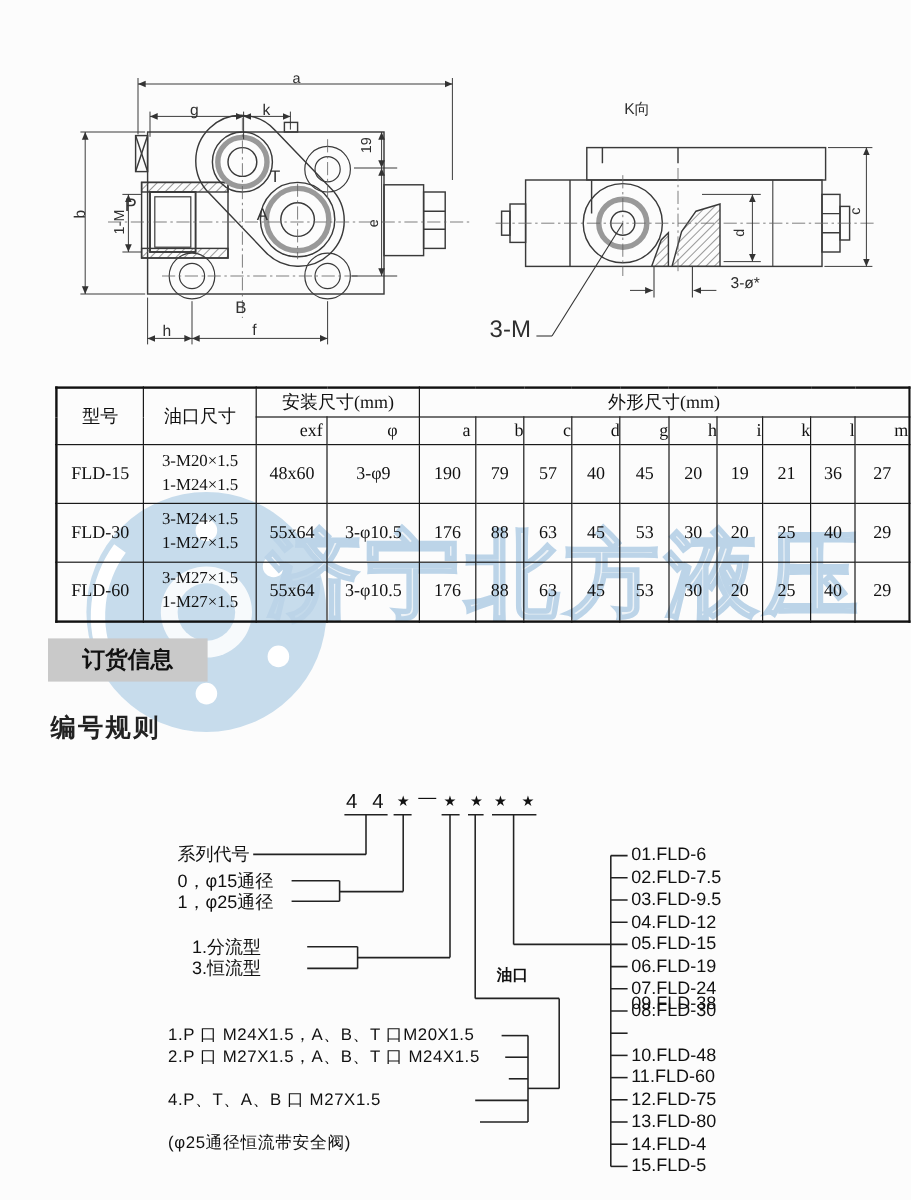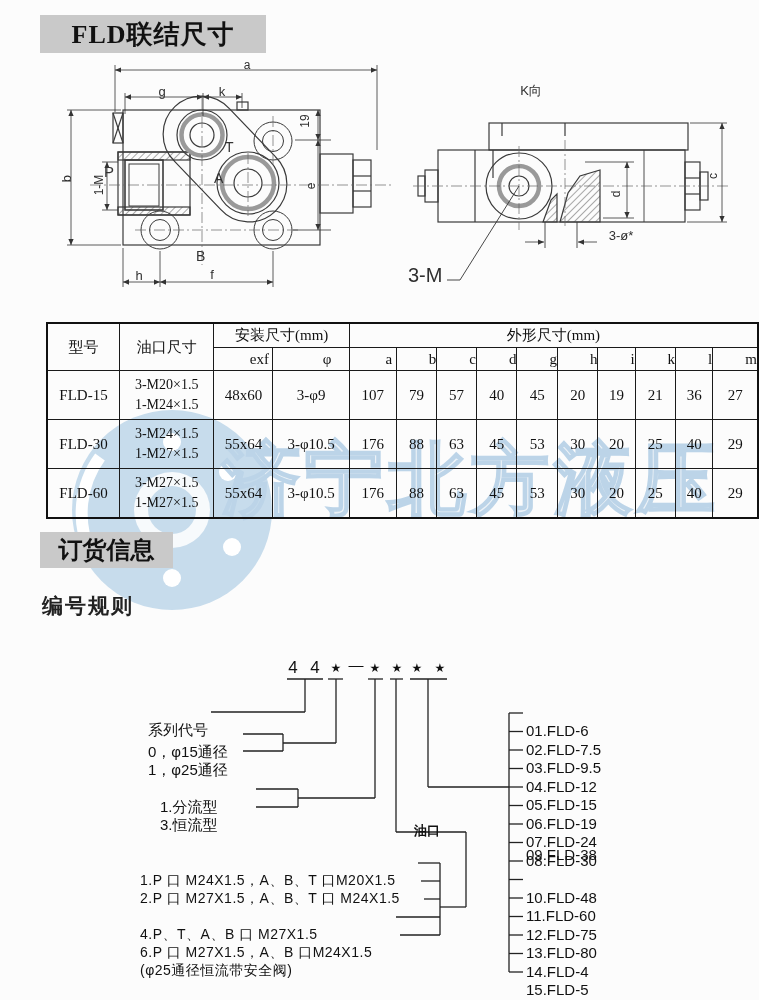--- a/index.html
+++ b/index.html
@@ -1,38 +1,38 @@
 <!DOCTYPE html>
 <html><head>
 <meta charset="utf-8">
 <style>
   html,body{margin:0;padding:0;background:#ffffff;}
   .page{position:relative;width:759px;height:1000px;background:#fcfcfc;overflow:hidden;
         font-family:"Liberation Sans",sans-serif;color:#1c1c1c;}
   .graybox{position:absolute;background:#c9c9c9;display:flex;align-items:center;justify-content:center;
            font-weight:bold;font-family:"Liberation Serif",serif;color:#111;}
   .title-box{left:40px;top:15px;width:226px;height:38px;font-size:26px;letter-spacing:1px;}
-  .order-box{left:40px;top:532px;width:133px;height:36px;font-size:24px;}
+  .order-box{left:40px;top:532px;width:133px;height:36px;font-size:19px;}
   .rule-title{position:absolute;left:42px;top:592px;font-size:21px;font-weight:bold;letter-spacing:2px;color:#222;}
   .lbl{position:absolute;white-space:nowrap;color:#2f2f2f;font-size:13px;}
   .ctr{text-align:center;}
   .rot{transform:rotate(-90deg);}
   .small{font-size:12px;}
   .portname{font-size:14px;color:#333;}
   
   .dimtable{position:absolute;left:46px;top:322px;border-collapse:collapse;table-layout:fixed;
             font-family:"Liberation Serif",serif;color:#111;border:2px solid #111;background:transparent;}
   .dimtable td,.dimtable th{border:1.5px solid #1a1a1a;text-align:center;vertical-align:middle;
             padding:0;font-weight:normal;font-size:15px;overflow:hidden;}
   .dimtable .hrow1 td{height:23px;}
   .dimtable .hrow2 td{height:22px;padding-left:32px;}
   .dimtable .drow td{height:48px;}
   .portcell div{line-height:20px;font-size:14px;}
   
-  .dg{position:absolute;font-size:15px;color:#111;white-space:nowrap;margin-top:18px;}
+  .dg{position:absolute;font-size:15px;color:#111;white-space:nowrap;}
   .dg-code{position:absolute;width:22px;text-align:center;color:#111;}
   .dg-port{font-weight:bold;font-size:13px;}
   .dg-opt{font-size:14px;letter-spacing:0.5px;}
   
   .wm{position:absolute;pointer-events:none;}
   .wm-cn{left:222px;top:428px;font-size:78px;font-weight:bold;letter-spacing:5px;
          color:rgba(188,212,232,0.25);-webkit-text-stroke:2px #bcd4e8;font-family:"Liberation Sans",sans-serif;}
   .wm-en{left:276px;top:528px;font-size:64px;font-weight:bold;font-style:italic;
          color:#c2d8ea;letter-spacing:3px;font-family:"Liberation Sans",sans-serif;}
   svg{position:absolute;}
@@ -48,23 +48,20 @@
     <circle cx="112" cy="108" r="38" fill="#ffffff" opacity="0.85"></circle>
     <circle cx="112" cy="108" r="24" fill="#c7dcec"></circle>
     <circle cx="112" cy="40" r="9" fill="#ffffff"></circle>
     <circle cx="168" cy="70" r="9" fill="#ffffff"></circle>
     <circle cx="172" cy="145" r="9" fill="#ffffff"></circle>
     <circle cx="112" cy="176" r="9" fill="#ffffff"></circle>
     <circle cx="54" cy="145" r="9" fill="#ffffff"></circle>
   </svg>
   <div class="wm wm-cn">济宁北方液压</div>
 
-  <div class="graybox title-box">
-    <span>FLD联结尺寸</span>
-  </div>
   <div class="graybox order-box">
     <span>订货信息</span>
   </div>
   <div class="rule-title">编号规则</div>
 
   <svg style="left:55px;top:58px" width="345" height="252" viewBox="0 0 345 252">
     <defs>
       <marker id="ar" markerWidth="9" markerHeight="8" refX="8" refY="4" orient="auto-start-reverse">
         <path d="M0,0.5 L8,4 L0,7.5 Z" fill="#333"></path>
       </marker>
@@ -246,21 +243,21 @@
       <td>m</td>
     </tr>
     <tr class="drow">
       <td>FLD-15</td>
       <td class="portcell">
         <div>3-M20×1.5</div>
         <div>1-M24×1.5</div>
       </td>
       <td>48x60</td>
       <td>3-φ9</td>
-      <td>107</td>
+      <td>190</td>
       <td>79</td>
       <td>57</td>
       <td>40</td>
       <td>45</td>
       <td>20</td>
       <td>19</td>
       <td>21</td>
       <td>36</td>
       <td>27</td>
     </tr>
@@ -367,21 +364,20 @@
   <div class="dg" style="left:148px;top:703px">系列代号</div>
   <div class="dg" style="left:148px;top:725px">0，φ15通径</div>
   <div class="dg" style="left:148px;top:743px">1，φ25通径</div>
   <div class="dg" style="left:160px;top:780px">1.分流型</div>
   <div class="dg" style="left:160px;top:798px">3.恒流型</div>
   <div class="dg dg-port" style="left:414px;top:804px">油口</div>
 
   <div class="dg dg-opt" style="left:140px;top:854px">1.P 口 M24X1.5，A、B、T 口M20X1.5</div>
   <div class="dg dg-opt" style="left:140px;top:872px">2.P 口 M27X1.5，A、B、T 口 M24X1.5</div>
   <div class="dg dg-opt" style="left:140px;top:908px">4.P、T、A、B 口 M27X1.5</div>
-  <div class="dg dg-opt" style="left:140px;top:926px">6.P 口 M27X1.5，A、B 口M24X1.5</div>
   <div class="dg dg-opt" style="left:140px;top:944px">(φ25通径恒流带安全阀)</div>
 
   <div class="dg" style="left:526px;top:704px">01.FLD-6</div>
   <div class="dg" style="left:526px;top:722.5px">02.FLD-7.5</div>
   <div class="dg" style="left:526px;top:741px">03.FLD-9.5</div>
   <div class="dg" style="left:526px;top:759.5px">04.FLD-12</div>
   <div class="dg" style="left:526px;top:778px">05.FLD-15</div>
   <div class="dg" style="left:526px;top:796.5px">06.FLD-19</div>
   <div class="dg" style="left:526px;top:815px">07.FLD-24</div>
   <div class="dg" style="left:526px;top:833.5px">08.FLD-30</div>

